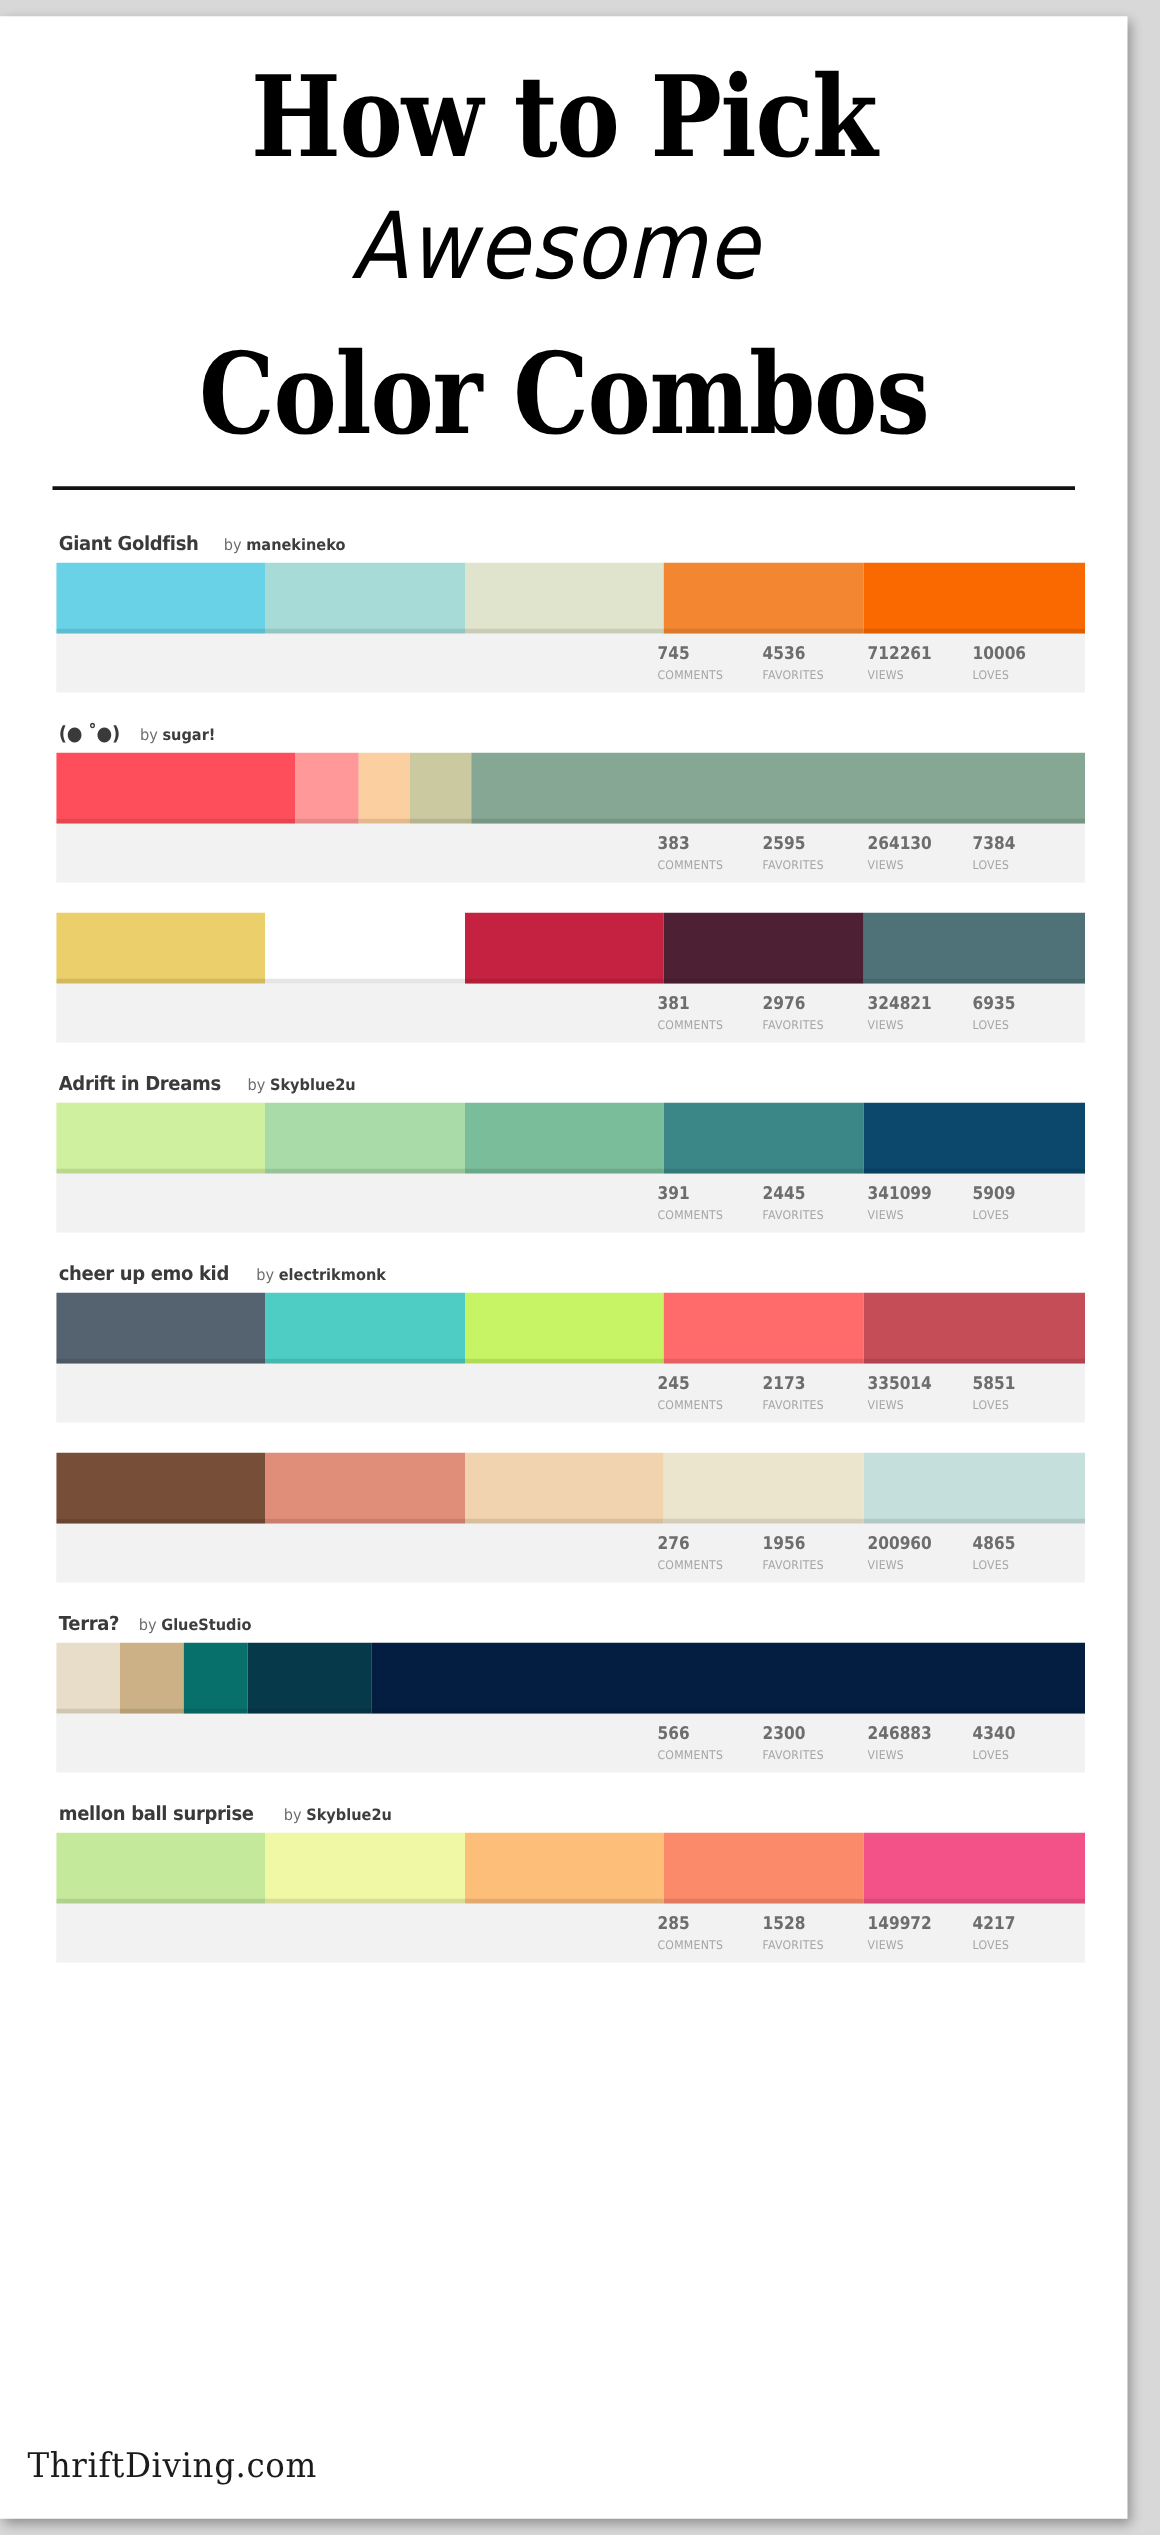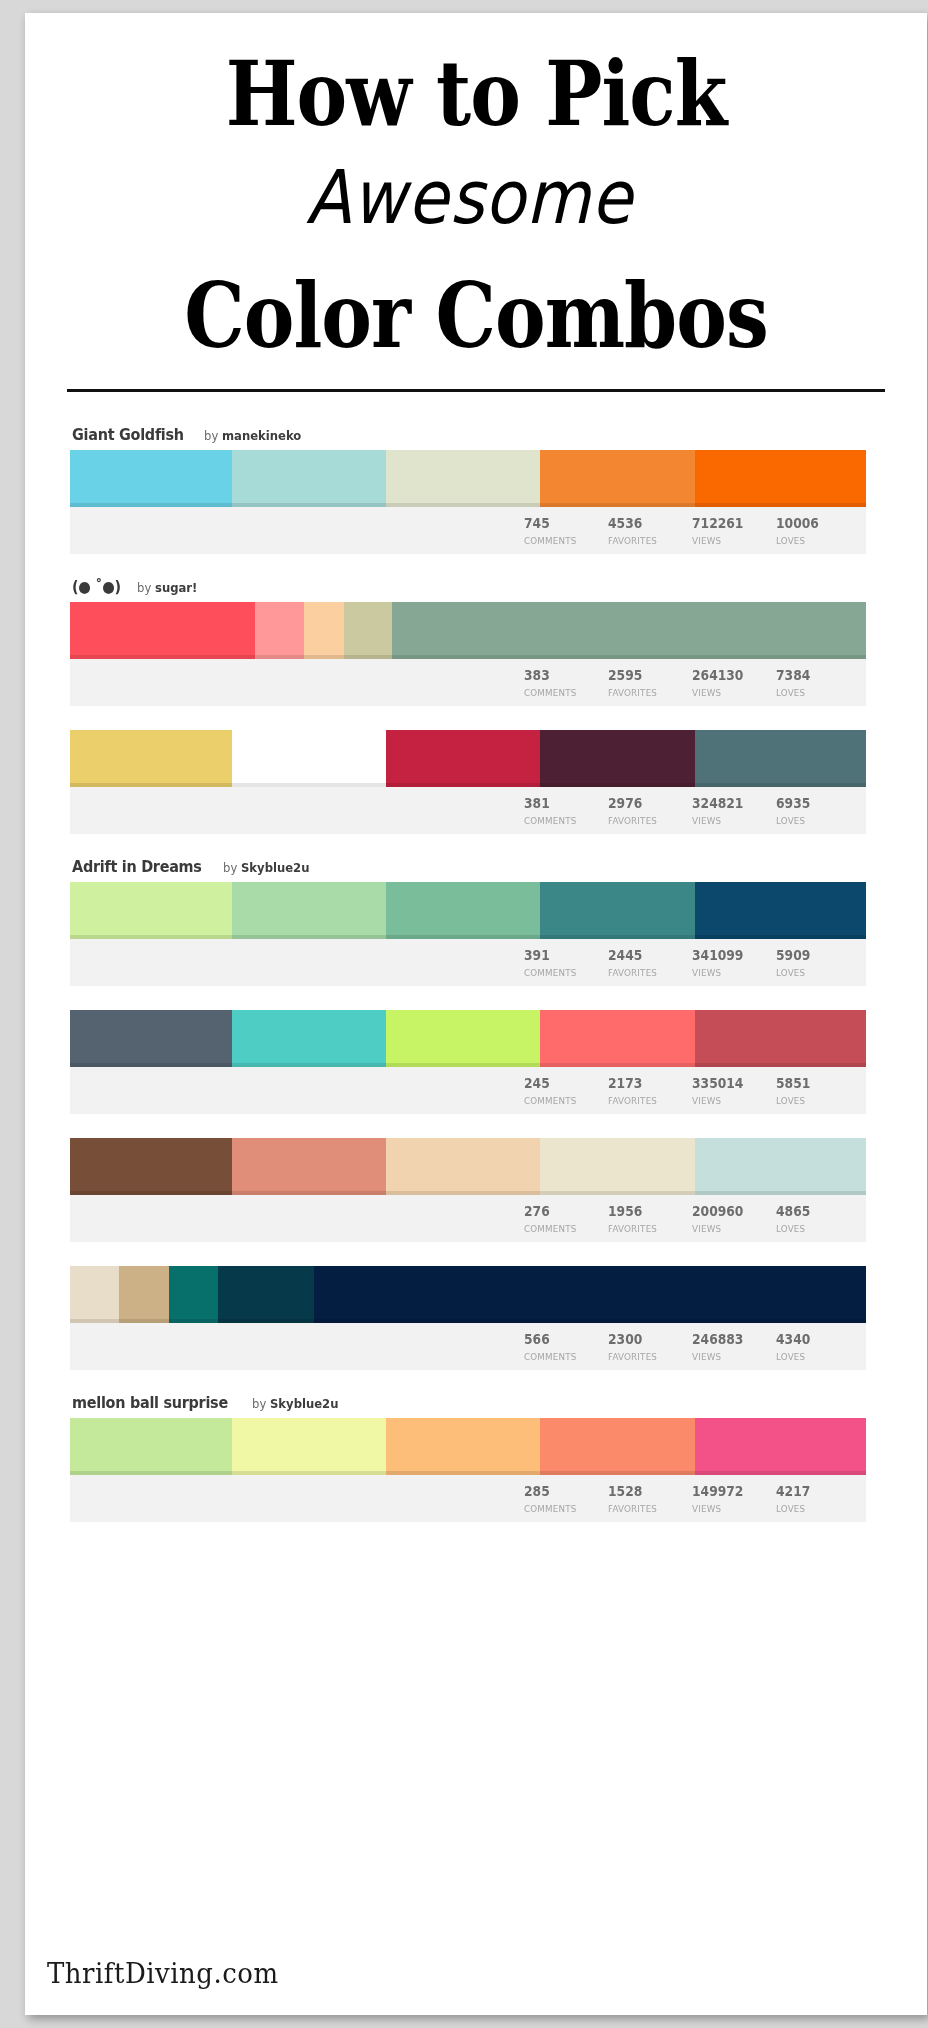--- a/index.html
+++ b/index.html
@@ -19,21 +19,21 @@
     height: 2028px;
     margin: 0;
     background: #d8d8d8;
     overflow: hidden;
     box-sizing: border-box;
   }
 
   
   #card {
     position: absolute;
-    left: 25px;
+    left: 0;
     top: 13px;
     width: 902px;
     height: 2002px;
     background: #ffffff;
     box-sizing: border-box;
     box-shadow: 3px 4px 9px rgba(0,0,0,0.33);
     overflow: hidden;
   }
 
   
@@ -75,21 +75,21 @@
     transform-origin: center top;
   }
   #title-rule {
     margin: 42px 20px 0 20px;
     height: 3px;
     background: #111111;
   }
 
   
   #palette-list {
-    padding: 34px 61px 0 45px;
+    padding: 34px 34px 0 45px;
   }
   .palette {
     margin-bottom: 24px;
   }
   .palette-head {
     display: flex;
     align-items: baseline;
     padding: 0 0 6px 2px;
   }
   .palette-title {
@@ -315,20 +315,24 @@
               <span class="stat-value">341099</span>
               <span class="stat-label">VIEWS</span>
             </div>
             <div class="stat">
               <span class="stat-value">5909</span>
               <span class="stat-label">LOVES</span>
             </div>
           </div>
         </div>
         <div class="palette">
+          <div class="palette-head">
+            <span class="palette-title">cheer up emo kid</span>
+            <span class="palette-by">by <b>electrikmonk</b></span>
+          </div>
           <div class="swatch-row">
             <div class="swatch" style="background: rgb(85, 98, 112); width: 20.3%;"></div>
             <div class="swatch" style="background: rgb(78, 205, 196); width: 19.4%;"></div>
             <div class="swatch" style="background: rgb(199, 244, 100); width: 19.4%;"></div>
             <div class="swatch" style="background: rgb(255, 107, 107); width: 19.4%;"></div>
             <div class="swatch" style="background: rgb(196, 77, 88); width: 21.5%;"></div>
           </div>
           <div class="stats-row">
             <div class="stat">
               <span class="stat-value">245</span>
@@ -369,20 +373,24 @@
               <span class="stat-value">200960</span>
               <span class="stat-label">VIEWS</span>
             </div>
             <div class="stat">
               <span class="stat-value">4865</span>
               <span class="stat-label">LOVES</span>
             </div>
           </div>
         </div>
         <div class="palette">
+          <div class="palette-head">
+            <span class="palette-title">Terra?</span>
+            <span class="palette-by">by <b>GlueStudio</b></span>
+          </div>
           <div class="swatch-row">
             <div class="swatch" style="background: rgb(232, 221, 200); width: 6.2%;"></div>
             <div class="swatch" style="background: rgb(203, 177, 133); width: 6.2%;"></div>
             <div class="swatch" style="background: rgb(8, 112, 107); width: 6.2%;"></div>
             <div class="swatch" style="background: rgb(6, 57, 74); width: 12%;"></div>
             <div class="swatch" style="background: rgb(4, 30, 66); width: 69.4%;"></div>
           </div>
           <div class="stats-row">
             <div class="stat">
               <span class="stat-value">566</span>

